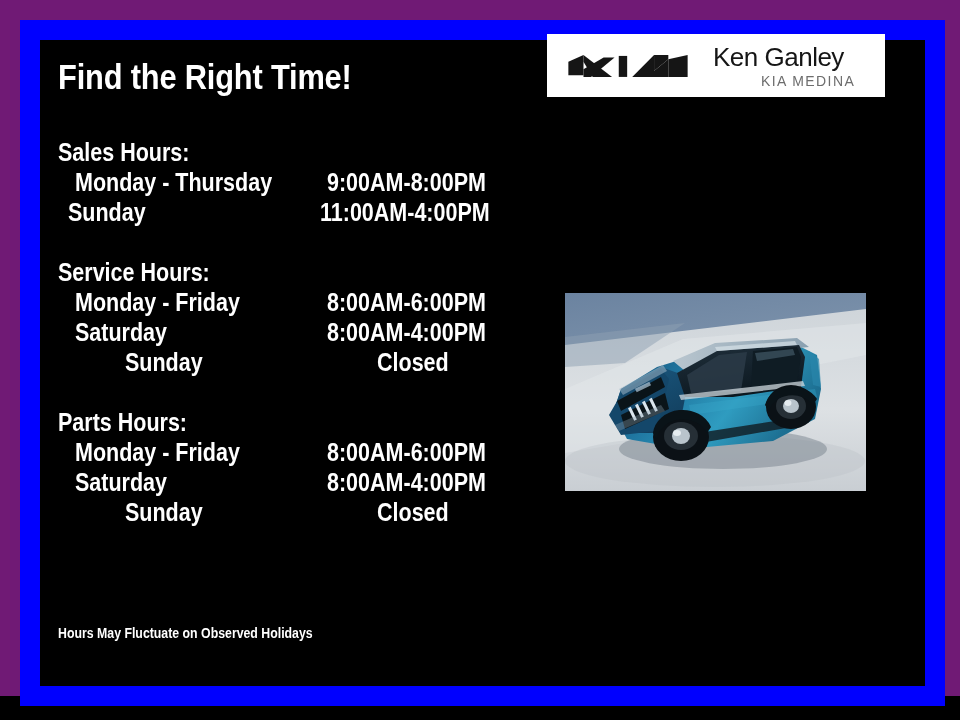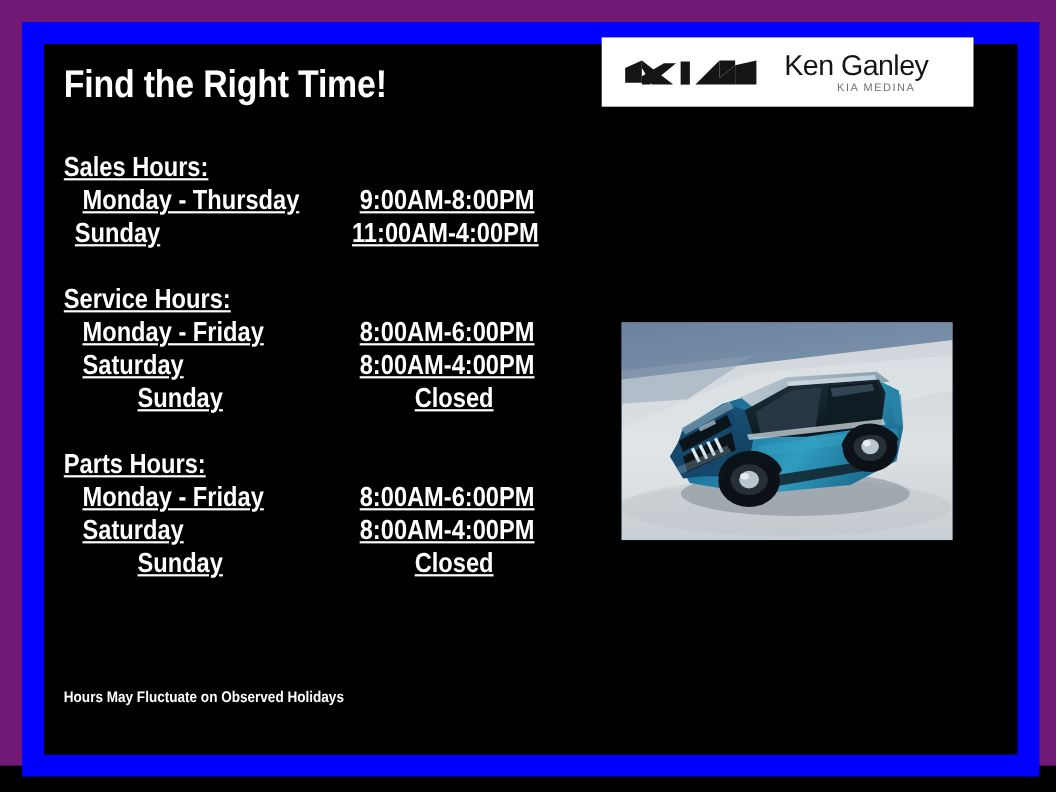--- a/index.html
+++ b/index.html
@@ -56,21 +56,20 @@
     transform-origin: left center;
   }
 
   
   .hours-block {
     position: absolute;
     left: 58px;
     top: 137px;
     width: 470px;
     color: #ffffff;
-    text-decoration: underline;
   }
   .hours-section {
     margin-bottom: 30px;
   }
   .hours-section:last-child {
     margin-bottom: 0;
   }
   .section-heading {
     font-size: 25px;
     font-weight: bold;
@@ -141,21 +140,21 @@
   }
   .logo-name {
     color: #151515;
     font-size: 26px;
     font-weight: normal;
     letter-spacing: -0.5px;
     white-space: nowrap;
   }
   .logo-sub {
     color: #6d6d6d;
-    font-size: 10px;
+    font-size: 14px;
     letter-spacing: 1.4px;
     margin-top: 4px;
     white-space: nowrap;
     padding-left: 48px;
   }
 
   
   .car-photo {
     position: absolute;
     left: 565px;

